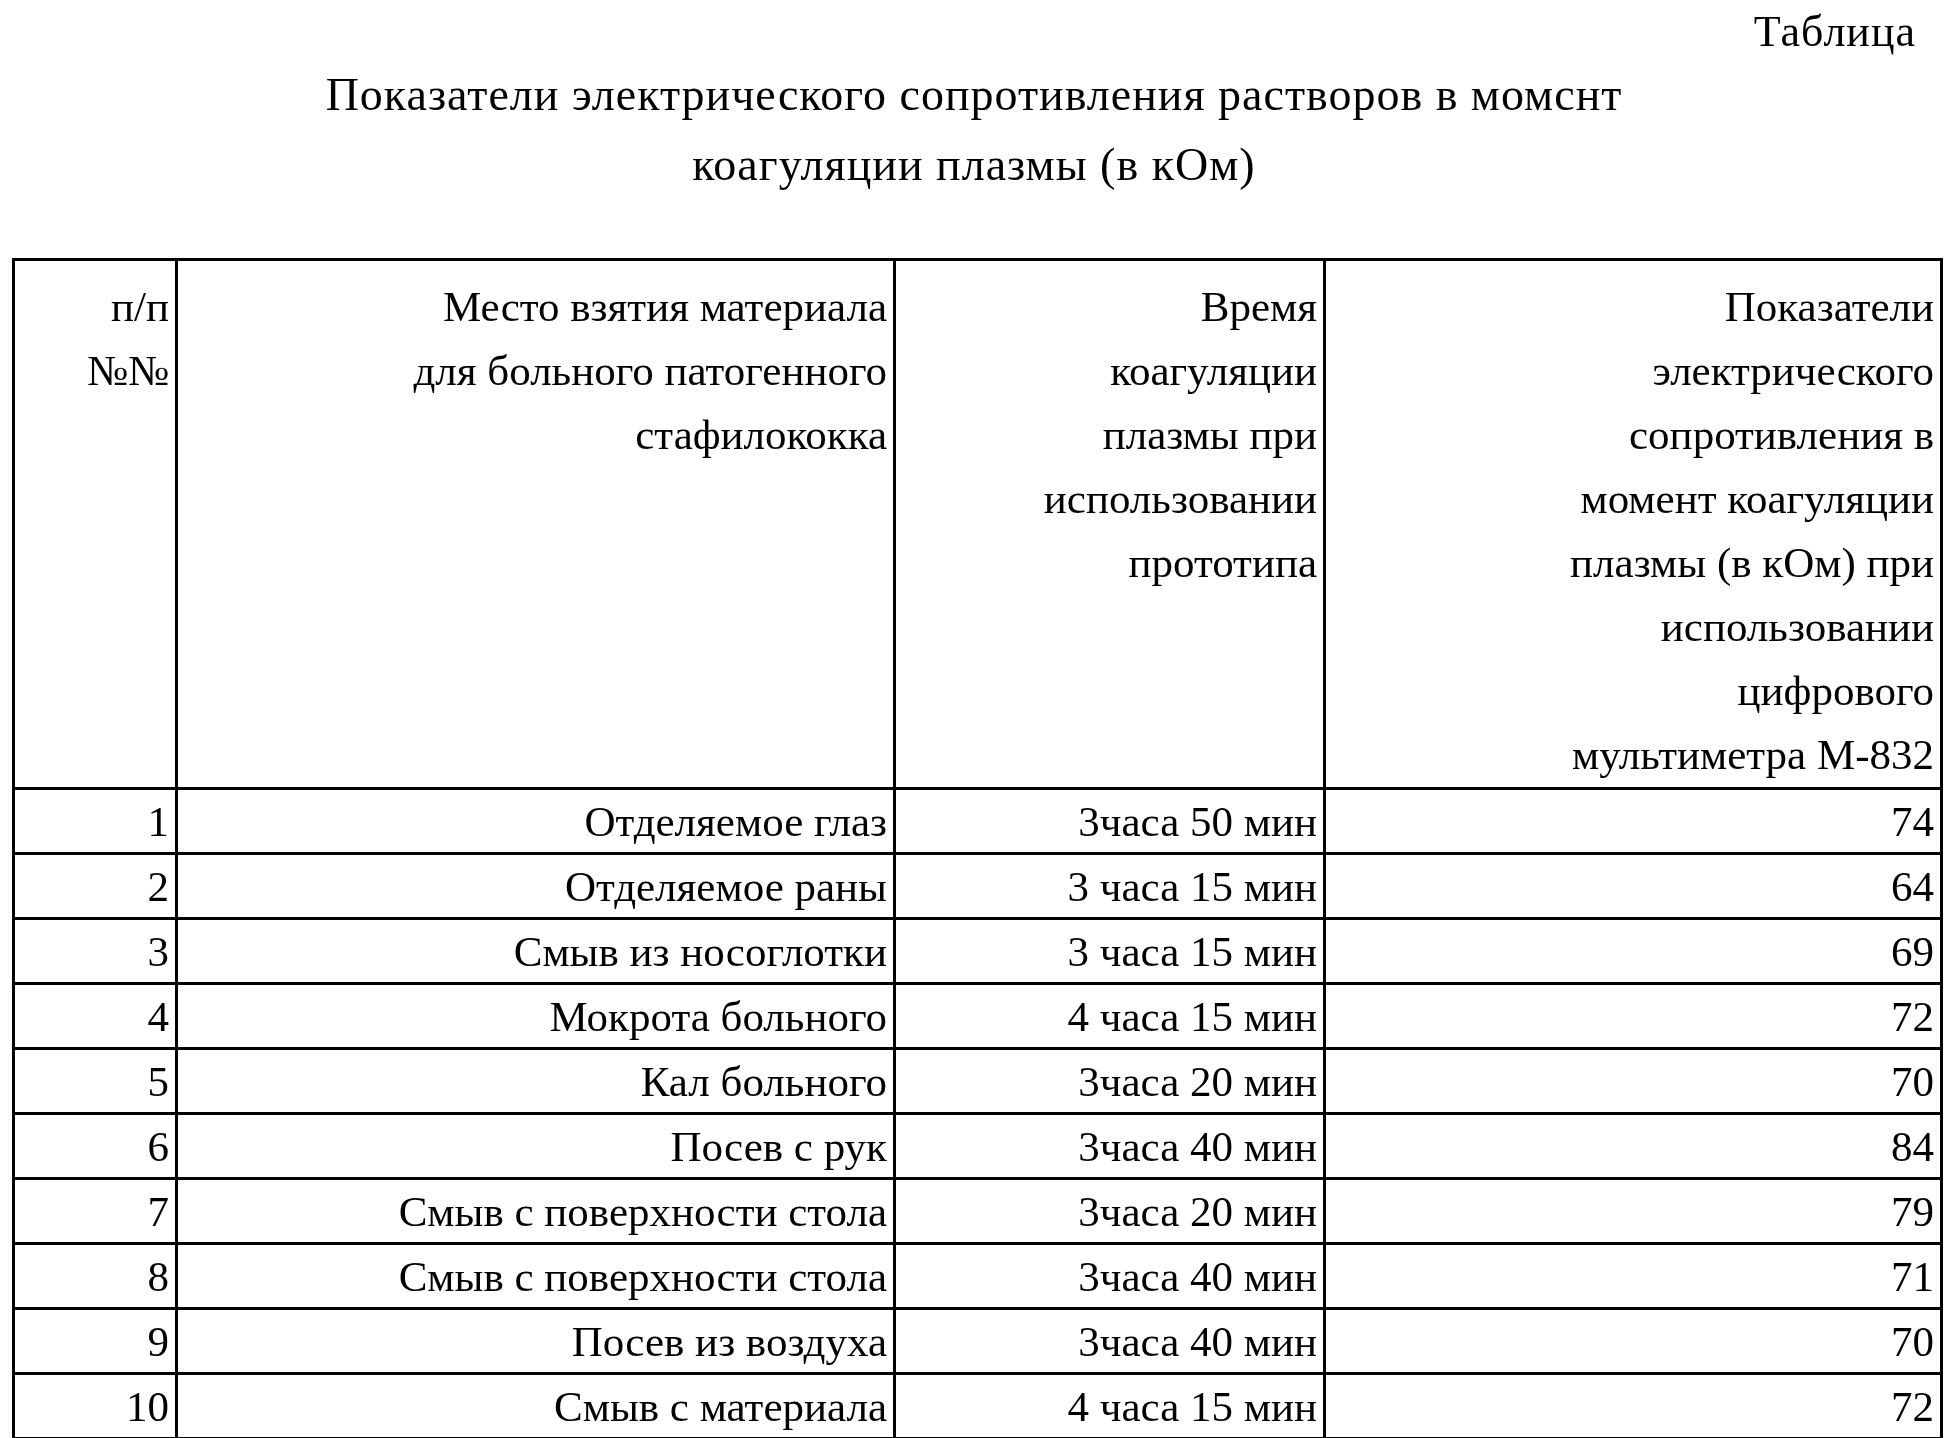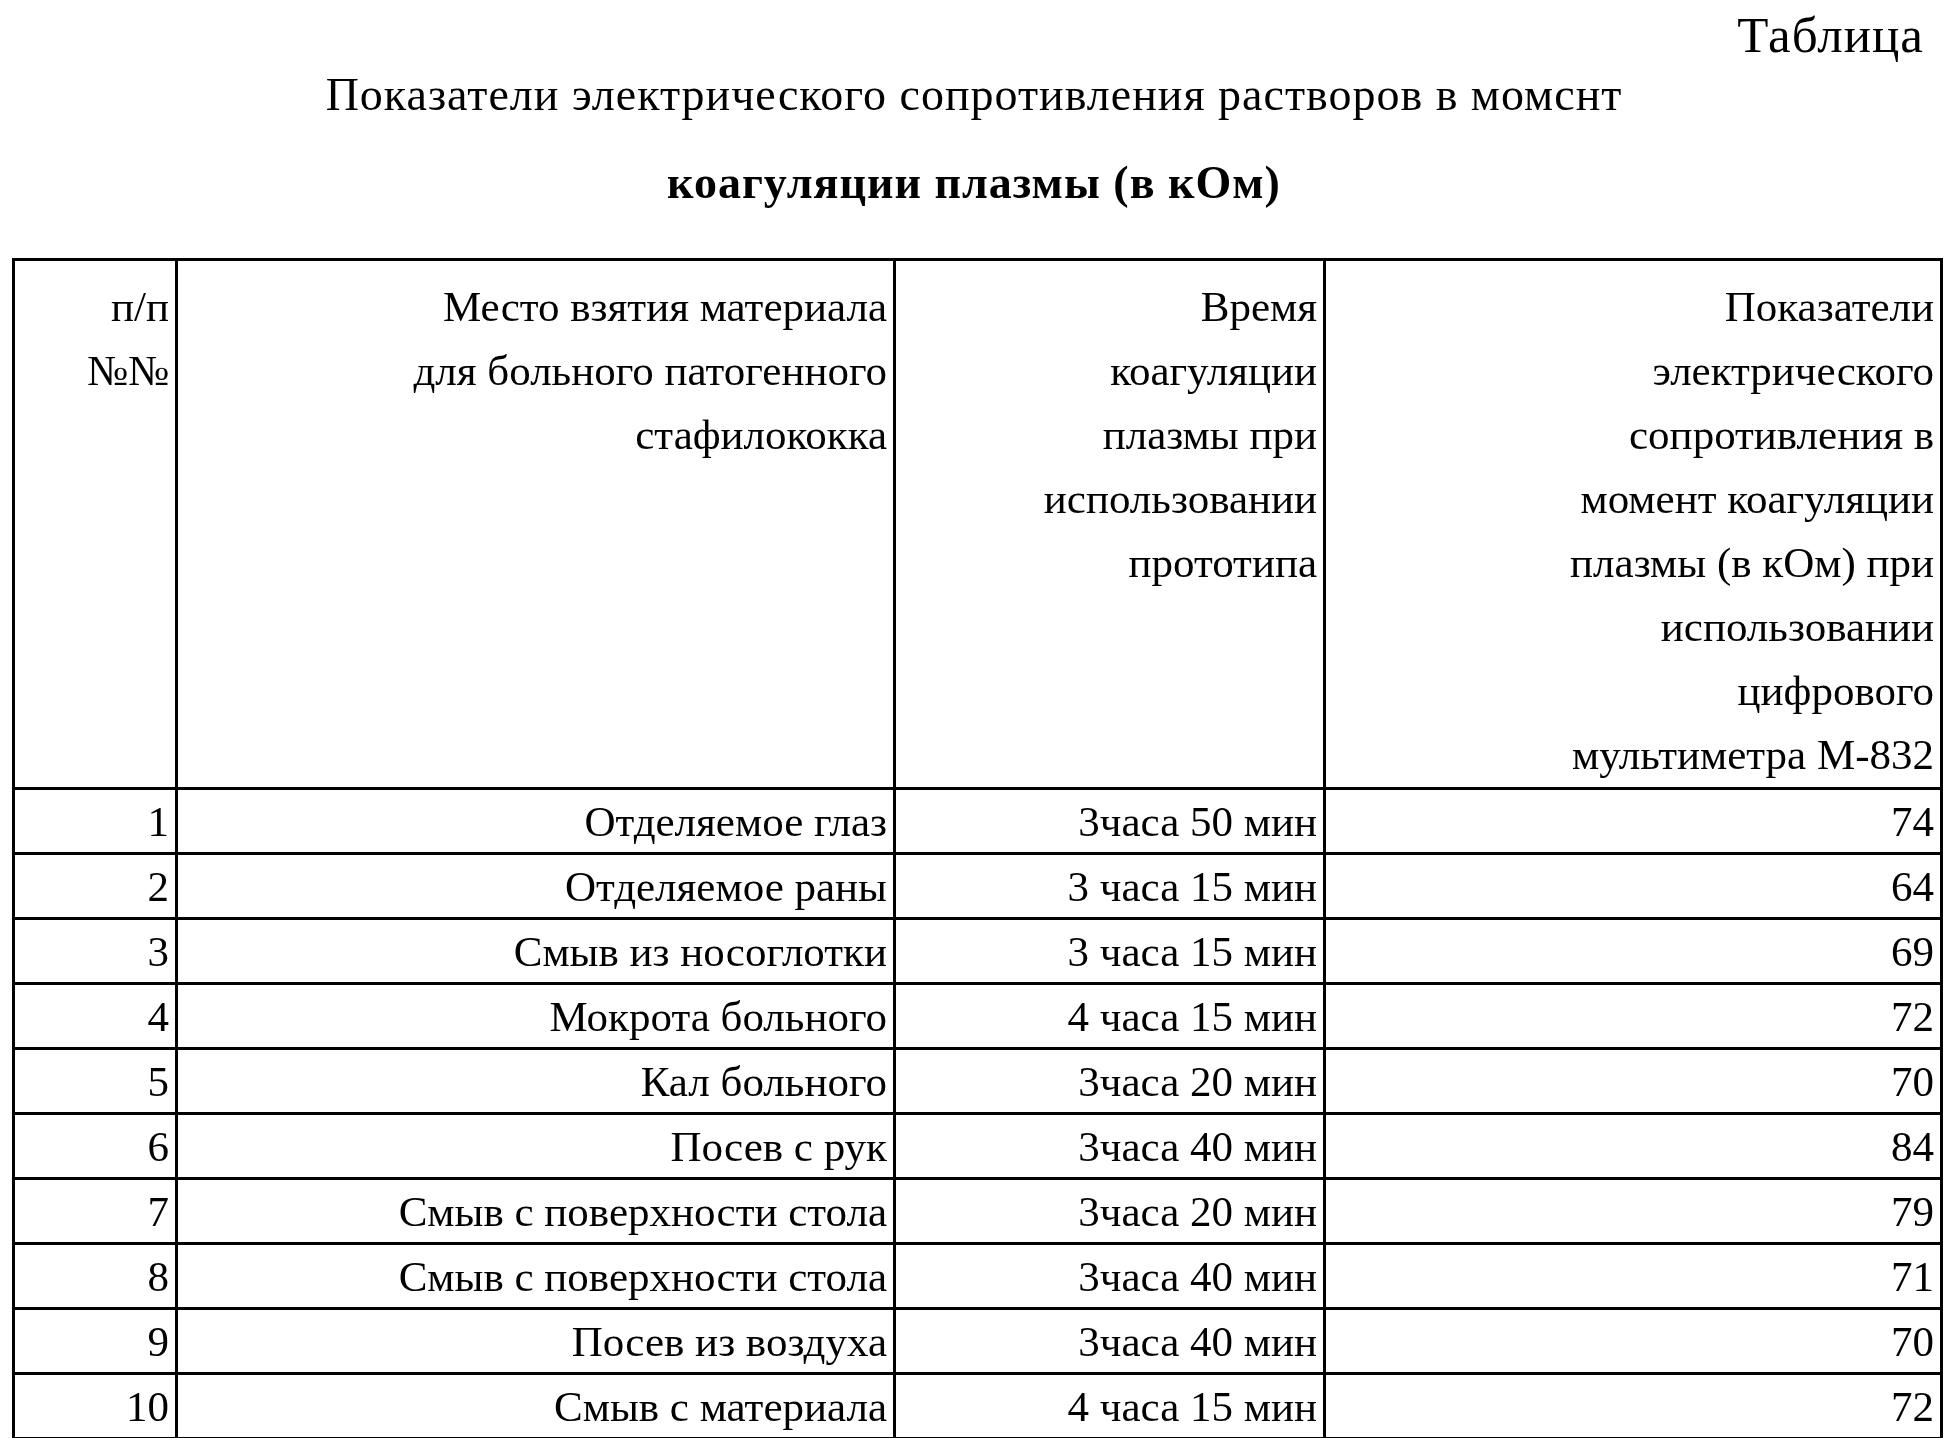--- a/index.html
+++ b/index.html
@@ -11,36 +11,36 @@
     width: 1948px;
     height: 1438px;
     position: relative;
     overflow: hidden;
     font-family: "Liberation Serif", "DejaVu Serif", serif;
     color: #000000;
   }
   .corner-label {
     position: absolute;
     top: 6px;
-    right: 24px;
-    font-size: 51px;
+    right: 32px;
+    font-size: 44px;
     letter-spacing: 1px;
     margin-left: 40px;
   }
   .title {
     position: absolute;
     left: 0;
     width: 100%;
     text-align: center;
     font-size: 46px;
     letter-spacing: 1px;
     white-space: nowrap;
   }
   .title-1 { top: 68px; }
-  .title-2 { top: 156px; font-weight: bold; }
+  .title-2 { top: 138px; }
 
   table.doc-table {
     position: absolute;
     left: 12px;
     top: 258px;
     width: 1928px;
     border-collapse: collapse;
     table-layout: fixed;
     font-size: 43px;
   }

